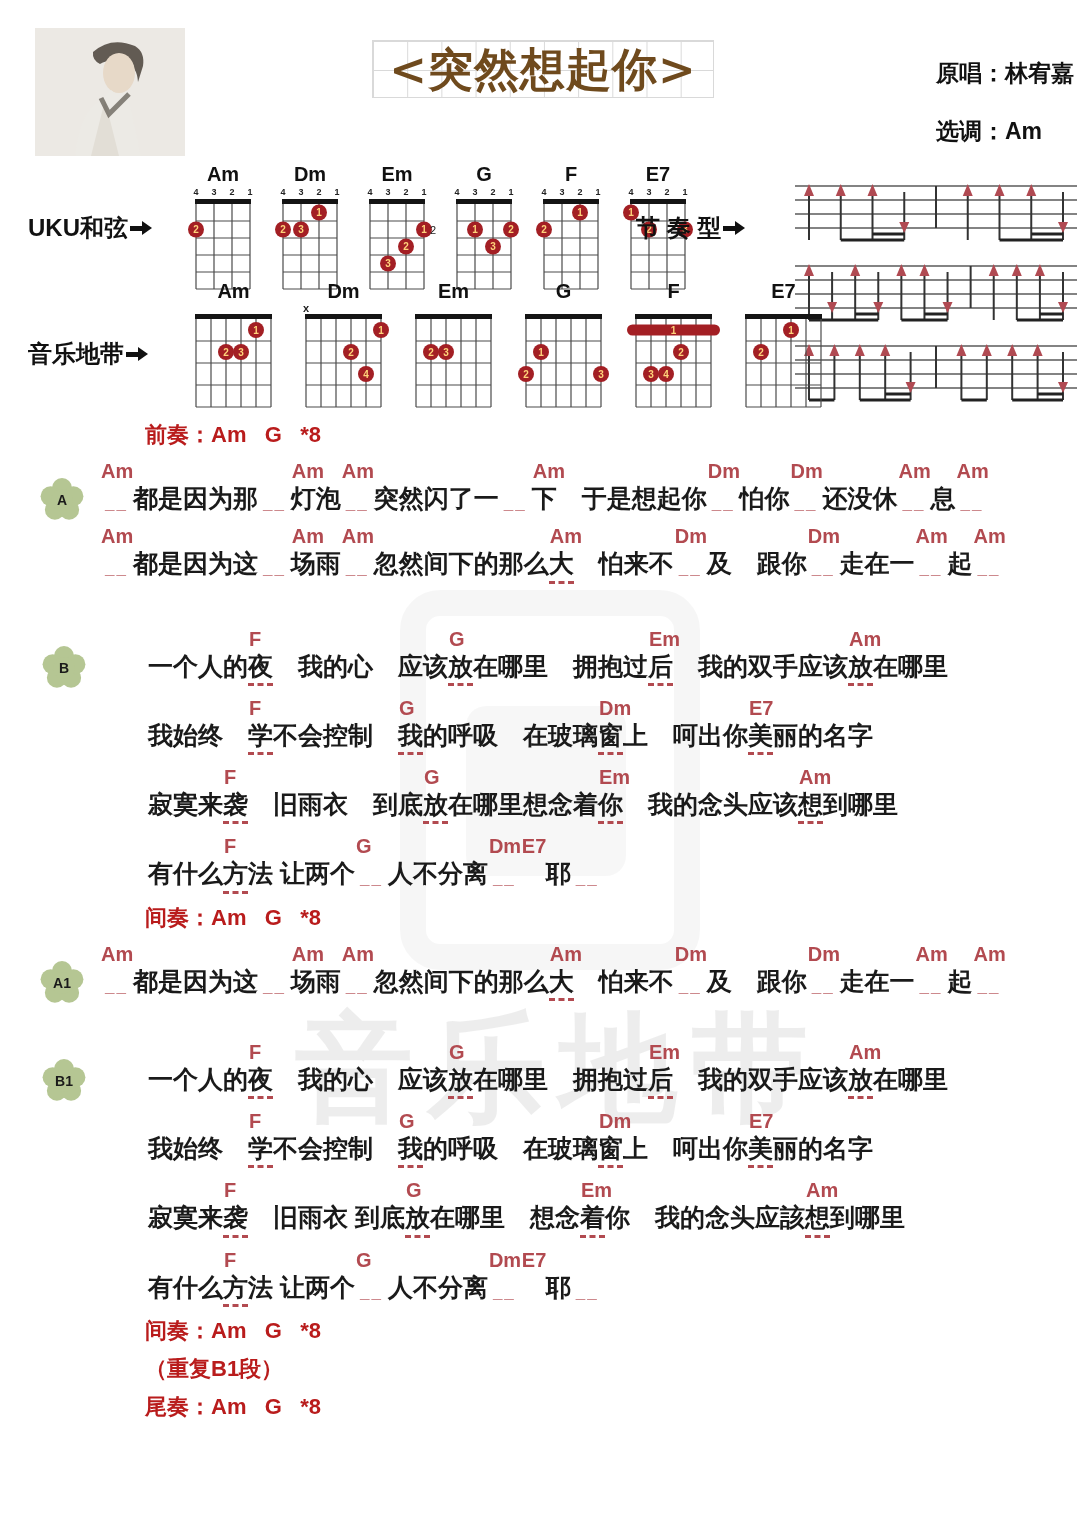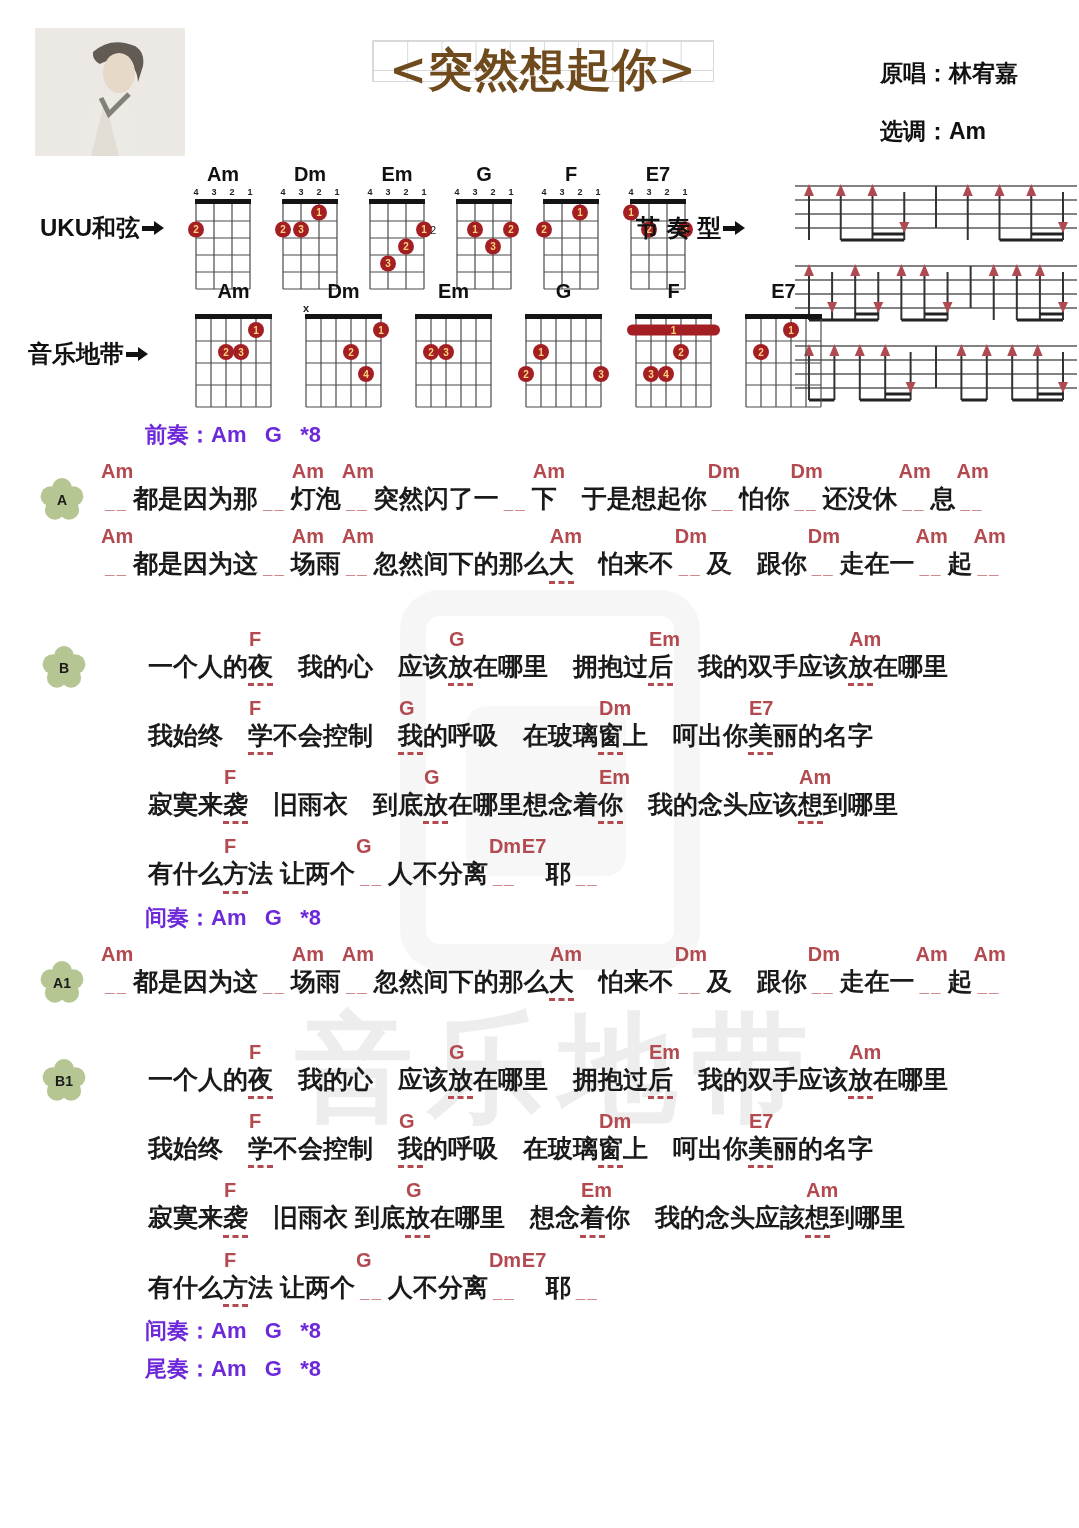--- a/index.html
+++ b/index.html
@@ -12,45 +12,45 @@
              border:26px solid rgba(0,0,0,0.035); border-radius:40px; }
   .wm-logo:before { content:""; position:absolute; left:40px; top:90px; width:160px; height:170px;
              background:rgba(0,0,0,0.03); border-radius:20px; }
   .wm-cn { position:absolute; left:295px; top:990px; font-size:118px; font-weight:bold;
            letter-spacing:14px; color:rgba(0,0,0,0.07); white-space:nowrap; }
   .wm-en { position:absolute; left:330px; top:1110px; font-family:"DejaVu Serif",serif;
            font-size:58px; font-weight:bold; letter-spacing:10px; color:rgba(0,0,0,0.055); white-space:nowrap; }
 
   
   .photo { position:absolute; left:35px; top:28px; width:150px; height:128px; overflow:hidden; }
-  .title-wrap { position:absolute; left:372px; top:40px; width:342px; height:42px;
+  .title-wrap { position:absolute; left:372px; top:40px; width:342px; height:58px;
                 text-align:center; line-height:58px;
                 background-image:linear-gradient(to right,#d9d9d9 1px,transparent 1px),
                                  linear-gradient(to bottom,#d9d9d9 1px,transparent 1px);
                 background-size:34.2px 29px; border:1px solid #d9d9d9; }
   .title-wrap span { font-family:"DejaVu Serif",serif; font-weight:bold; font-size:45px;
                      color:#6f4a1d; letter-spacing:1px; }
-  .hdr-right { position:absolute; left:880px; top:58px; font-size:23px; font-weight:bold; color:#111; }
+  .hdr-right { position:absolute; left:936px; top:58px; font-size:23px; font-weight:bold; color:#111; }
   .hdr-right div { margin-bottom:27px; white-space:pre; }
 
   
   .area-label { position:absolute; font-size:24px; font-weight:bold; color:#111; white-space:nowrap; }
   .harrow { display:inline-block; position:relative; width:22px; height:15px; margin-left:2px; }
   .harrow:before { content:""; position:absolute; left:0; top:5px; width:13px; height:5px; background:#111; }
   .harrow:after { content:""; position:absolute; left:12px; top:0; border-left:10px solid #111;
                   border-top:7.5px solid transparent; border-bottom:7.5px solid transparent; }
   .uku-row { position:absolute; left:183px; top:164px; display:flex; gap:7px; }
   .gtr-row { position:absolute; left:183px; top:281px; display:flex; gap:9px; }
   .cd { text-align:center; }
   .cdname { font-size:20px; font-weight:bold; color:#111; height:21px; line-height:20px; }
   .rhy { position:absolute; left:793px; }
 
   
   .song { position:absolute; left:90px; top:414px; right:10px; }
-  .song-label { font-size:22px; font-weight:bold; color:#6d28d9; margin:6px 0 8px 55px; white-space:pre; }
+  .song-label { font-size:22px; font-weight:bold; color:#b91c1c; margin:6px 0 8px 55px; white-space:pre; }
   .verse { position:relative; margin-bottom:16px; }
   .verse-A  { margin-left:10px; }
   .verse-A1 { margin-left:10px; margin-top:4px; }
   .verse-B  { margin-left:58px; margin-top:42px; margin-bottom:6px; }
   .verse-B1 { margin-left:58px; margin-top:38px; margin-bottom:6px; }
   .badge { position:absolute; top:20px; }
   .verse-A .badge, .verse-A1 .badge { left:-60px; }
   .verse-B .badge, .verse-B1 .badge { left:-106px; }
   .badge .bl { position:absolute; left:0; top:0; width:44px; height:44px; text-align:center;
                line-height:44px; font-size:14px; font-weight:bold; color:#1a1a1a; }
@@ -87,21 +87,21 @@
 
   <div class="title-wrap">
     <span>&lt;突然想起你&gt;</span>
   </div>
 
   <div class="hdr-right">
     <div>原唱：林宥嘉</div>
     <div>选调：Am</div>
   </div>
 
-  <div class="area-label" style="left:28px; top:212px;margin-left:12px;">
+  <div class="area-label" style="left:28px; top:212px;">
     <span>UKU和弦</span><span class="harrow"></span>
   </div>
   <div class="uku-row">
       <div class="cd"><div class="cdname">Am</div><svg width="80" height="107">
           <text x="13" y="10" font-size="9" font-weight="bold" text-anchor="middle" fill="#222">4</text>
           <text x="31" y="10" font-size="9" font-weight="bold" text-anchor="middle" fill="#222">3</text>
           <text x="49" y="10" font-size="9" font-weight="bold" text-anchor="middle" fill="#222">2</text>
           <text x="67" y="10" font-size="9" font-weight="bold" text-anchor="middle" fill="#222">1</text>
           <rect x="12" y="14" width="56" height="5" fill="#141414"></rect>
           <line x1="13" y1="19" x2="13" y2="104" stroke="#4a4a4a" stroke-width="1.2"></line>
@@ -493,16 +493,17 @@
             <circle cx="29.1" cy="31.7" r="10" fill="#b5c693"></circle>
             <circle cx="33.4" cy="18.3" r="10" fill="#b5c693"></circle>
             <circle cx="22" cy="22" r="11" fill="#b5c693"></circle>
           </svg><span class="bl">B1</span></div>
         <div class="lline"><span class="seg"><span class="ltxt">一个人的</span></span><span class="seg"><span class="chd">F</span><span class="uchar">夜</span></span><span class="seg"><span class="ltxt">　我的心　应该</span></span><span class="seg"><span class="chd">G</span><span class="uchar">放</span></span><span class="seg"><span class="ltxt">在哪里　拥抱过</span></span><span class="seg"><span class="chd">Em</span><span class="uchar">后</span></span><span class="seg"><span class="ltxt">　我的双手应该</span></span><span class="seg"><span class="chd">Am</span><span class="uchar">放</span></span><span class="seg"><span class="ltxt">在哪里</span></span></div>
         <div class="lline"><span class="seg"><span class="ltxt">我始终　</span></span><span class="seg"><span class="chd">F</span><span class="uchar">学</span></span><span class="seg"><span class="ltxt">不会控制　</span></span><span class="seg"><span class="chd">G</span><span class="uchar">我</span></span><span class="seg"><span class="ltxt">的呼吸　在玻璃</span></span><span class="seg"><span class="chd">Dm</span><span class="uchar">窗</span></span><span class="seg"><span class="ltxt">上　呵出你</span></span><span class="seg"><span class="chd">E7</span><span class="uchar">美</span></span><span class="seg"><span class="ltxt">丽的名字</span></span></div>
         <div class="lline"><span class="seg"><span class="ltxt">寂寞来</span></span><span class="seg"><span class="chd">F</span><span class="uchar">袭</span></span><span class="seg"><span class="ltxt">　旧雨衣 到底</span></span><span class="seg"><span class="chd">G</span><span class="uchar">放</span></span><span class="seg"><span class="ltxt">在哪里　想念</span></span><span class="seg"><span class="chd">Em</span><span class="uchar">着</span></span><span class="seg"><span class="ltxt">你　我的念头应該</span></span><span class="seg"><span class="chd">Am</span><span class="uchar">想</span></span><span class="seg"><span class="ltxt">到哪里</span></span></div>
         <div class="lline"><span class="seg"><span class="ltxt">有什么</span></span><span class="seg"><span class="chd">F</span><span class="uchar">方</span></span><span class="seg"><span class="ltxt">法 让两个</span></span><span class="seg"><span class="chd">G</span><span class="rdash">__</span></span><span class="seg"><span class="ltxt">人不分离</span></span><span class="seg"><span class="chd">Dm</span><span class="rdash">__</span></span><span class="seg"><span class="chd">E7</span><span class="ltxt">　耶</span></span><span class="seg"><span class="rdash">__</span></span></div>
       </div>
       <div class="song-label">间奏：Am   G   *8</div>
+      <div class="song-label">（重复B1段）</div>
       <div class="song-label">尾奏：Am   G   *8</div>
     </div>
 
 </div>
 
 </body></html>

